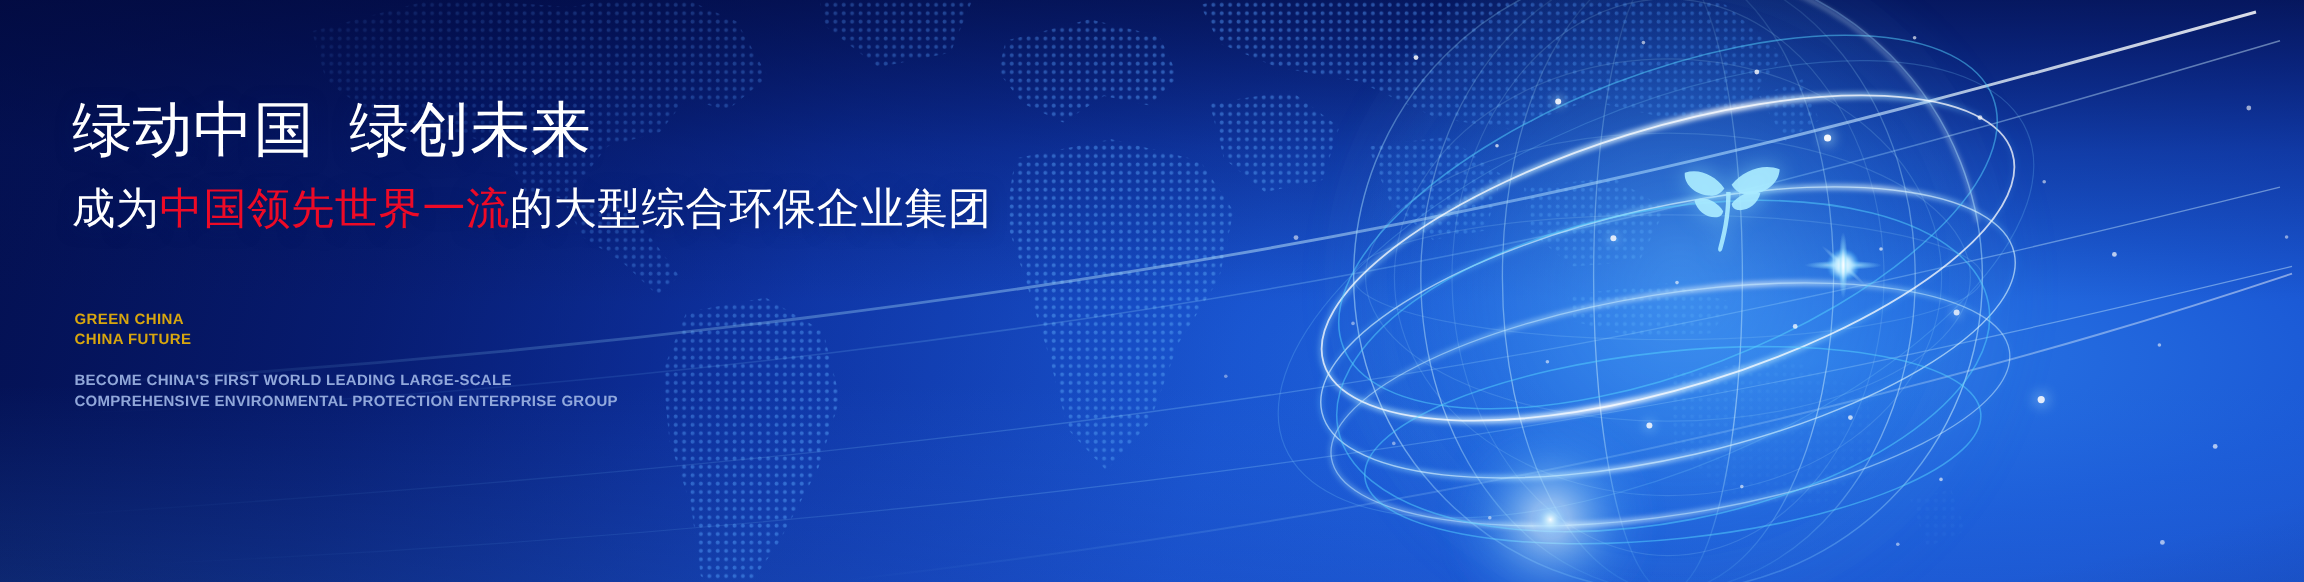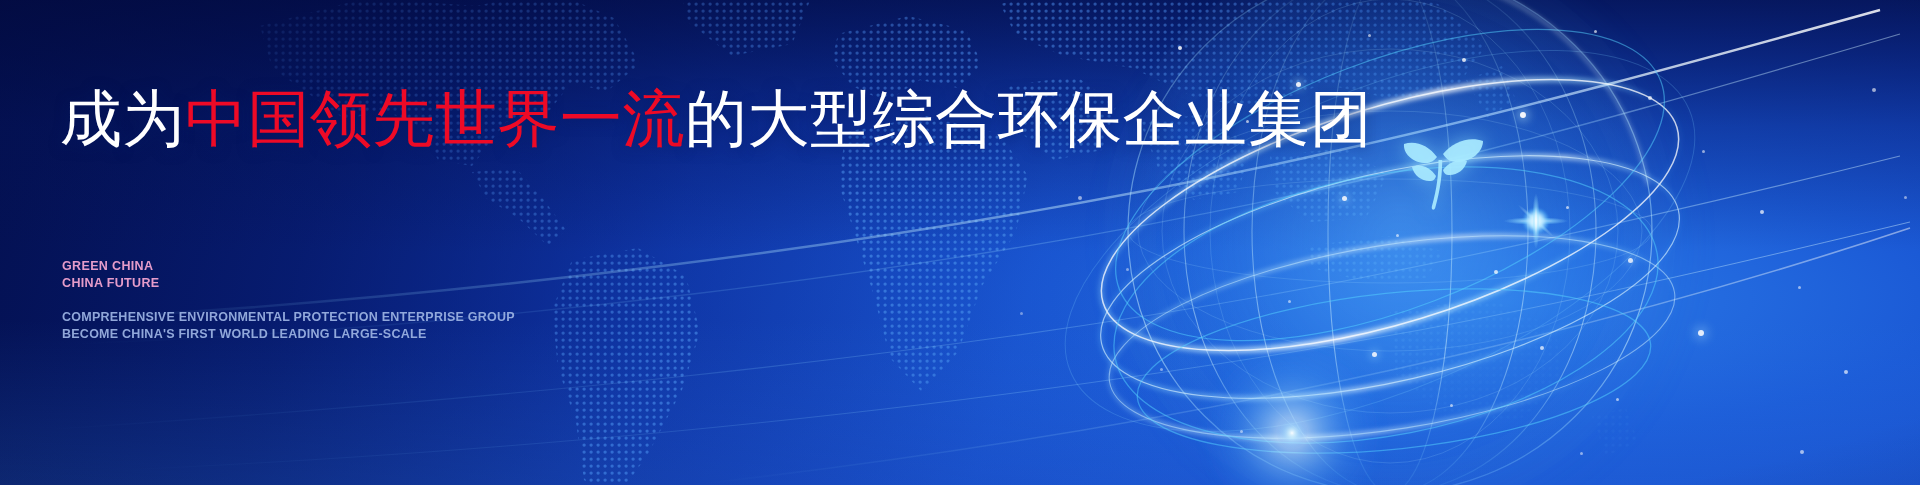--- a/index.html
+++ b/index.html
@@ -126,32 +126,32 @@
     text-shadow:0 2px 14px rgba(0,26,100,.55);
   }
   .headline .l1{
     display:block;
     font-size:50px;
     line-height:1.20;
     white-space:pre;
   }
   .headline .l2{
     display:block;
-    font-size:62px;
+    font-size:36px;
     line-height:1.20;
-    margin-top:4px;
+    margin-top:14px;
     white-space:nowrap;
   }
   .hl-red{color:#ee0a26;}
 
   .slogan-en{
     position:absolute;
     left:62px;
     top:258px;
-    color:#f9a8d4;
+    color:#eab308;
     font-size:12.5px;
     font-weight:700;
     letter-spacing:.35px;
     line-height:1.32;
     opacity:.92;
   }
   .slogan-en span{display:block;}
 
   .desc-en{
     position:absolute;
@@ -394,27 +394,28 @@
     <i style="left:1160px;top:368px;width:3px;height:3px;opacity:.45;"></i>
     <i style="left:1872px;top:88px;width:4px;height:4px;opacity:.60;"></i>
     <i style="left:1904px;top:196px;width:3px;height:3px;opacity:.50;"></i>
     <i style="left:1800px;top:450px;width:4px;height:4px;opacity:.60;"></i>
     <i style="left:1580px;top:452px;width:3px;height:3px;opacity:.50;"></i>
   </div>
 
   <div class="copy">
 
     <div class="headline">
+      <span class="l1">绿动中国  绿创未来</span>
       <span class="l2"><span>成为</span><span class="hl-red">中国领先世界一流</span><span>的大型综合环保企业集团</span></span>
     </div>
 
     <div class="slogan-en">
       <span>GREEN CHINA</span>
       <span>CHINA FUTURE</span>
     </div>
 
     <div class="desc-en">
+      <span>BECOME CHINA'S FIRST WORLD LEADING LARGE-SCALE</span>
       <span>COMPREHENSIVE ENVIRONMENTAL PROTECTION ENTERPRISE GROUP</span>
-      <span>BECOME CHINA'S FIRST WORLD LEADING LARGE-SCALE</span>
     </div>
 
   </div>
 </div>
 
 </body></html>

